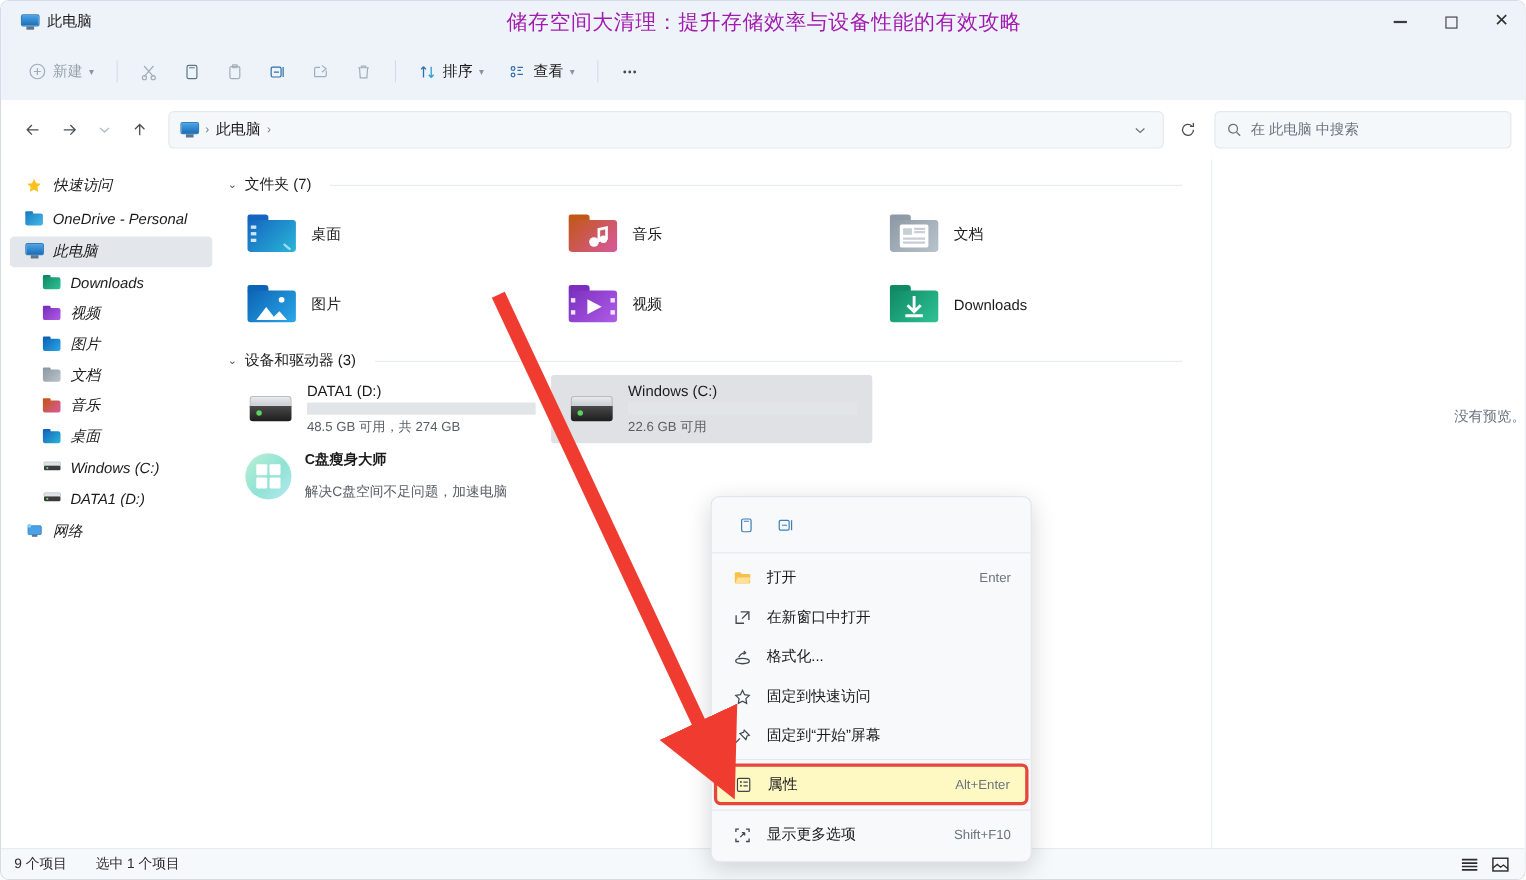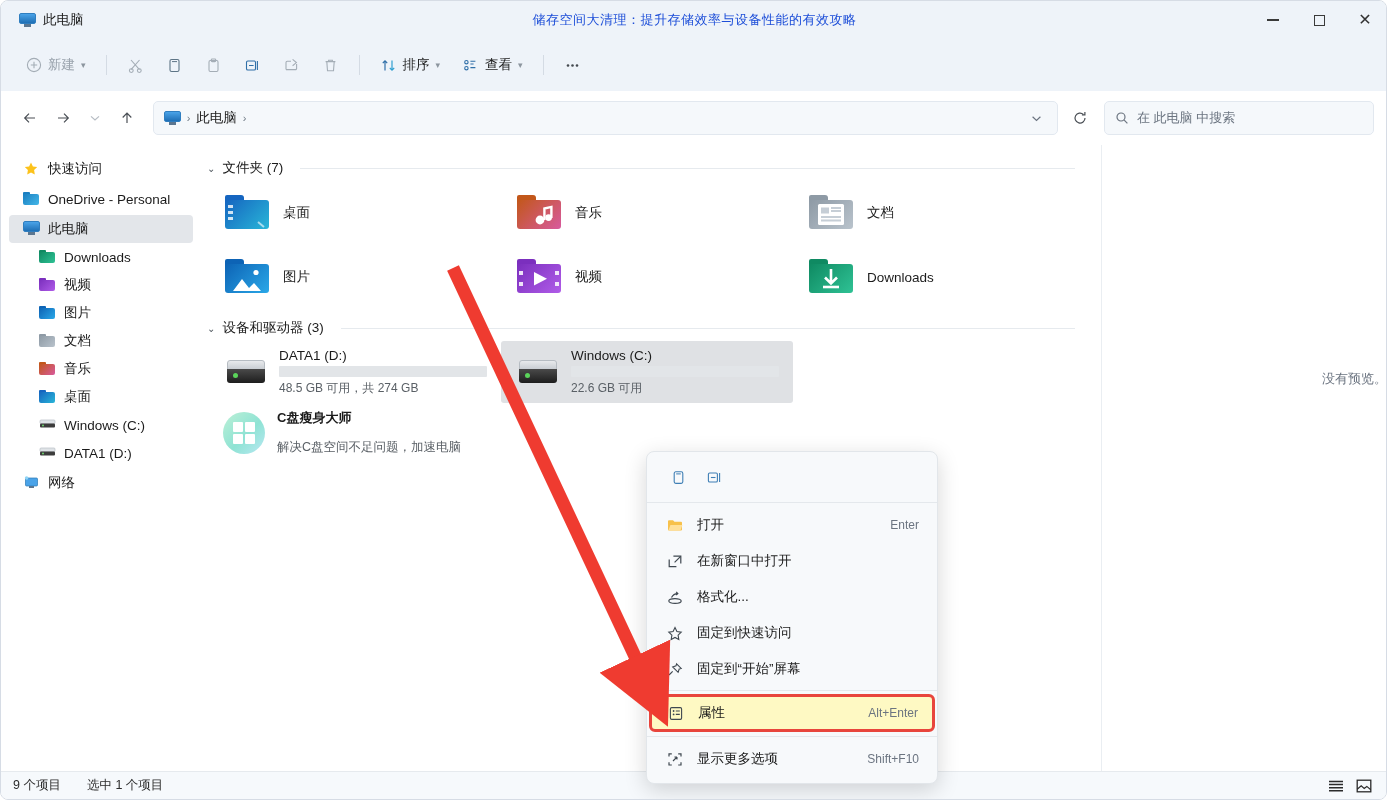--- a/index.html
+++ b/index.html
@@ -34,21 +34,21 @@
   .mon-screen {
     position: absolute; left:0; top:0; width:17px; height:11px;
     background: linear-gradient(180deg,#4aa3e8,#1f6fb5);
     border-radius: 2px; border: 1px solid #2f7ec0;
   }
   .mon-stand {
     position: absolute; left:5px; top:11px; width:7px; height:3px; background:#5b7690;
   }
   .tb-title {
     position: absolute; left: 0; right: 0; text-align: center;
-    font-size: 13px; color: #1d4ed8; letter-spacing: .5px;
+    font-size: 19px; color: #a21caf; letter-spacing: .5px;
     pointer-events: none;
   }
   .wincontrols {
     position: absolute; right: 0; top: 0; height: 38px; display: flex;
   }
   .wc {
     width: 46px; height: 38px; display: flex; align-items: center; justify-content: center;
     font-size: 13px; color: #333;
   }
   .wc .sq { width: 11px; height: 11px; border: 1.3px solid #3a3a3a; }
@@ -98,21 +98,21 @@
   .searchbox {
     width: 283px; height: 34px; margin-left: 6px;
     background: #f5f8fb; border: 1px solid #e2e8ef; border-radius: 5px;
     display: flex; align-items: center; padding: 0 10px; gap: 8px;
   }
   .searchbox .ph { font-size: 13px; color: #6b7480; }
 
   
   .sidebar {
     position: absolute; top: 144px; left: 0; width: 200px; height: 628px;
-    background: #ffffff; padding-top: 10px;
+    background: #ffffff; padding-top: 10px; font-style: italic;
   }
   .sb-item {
     display: flex; align-items: center; gap: 8px;
     height: 28px; margin: 0 8px; padding-left: 14px; border-radius: 4px;
     font-size: 13.5px; color: #1b1b1b;
   }
   .sb-item.child { padding-left: 30px; }
   .sb-item.selected { background: #e3e6ea; }
   .sb-ico { width: 17px; height: 16px; flex: 0 0 17px; position: relative; }
 

